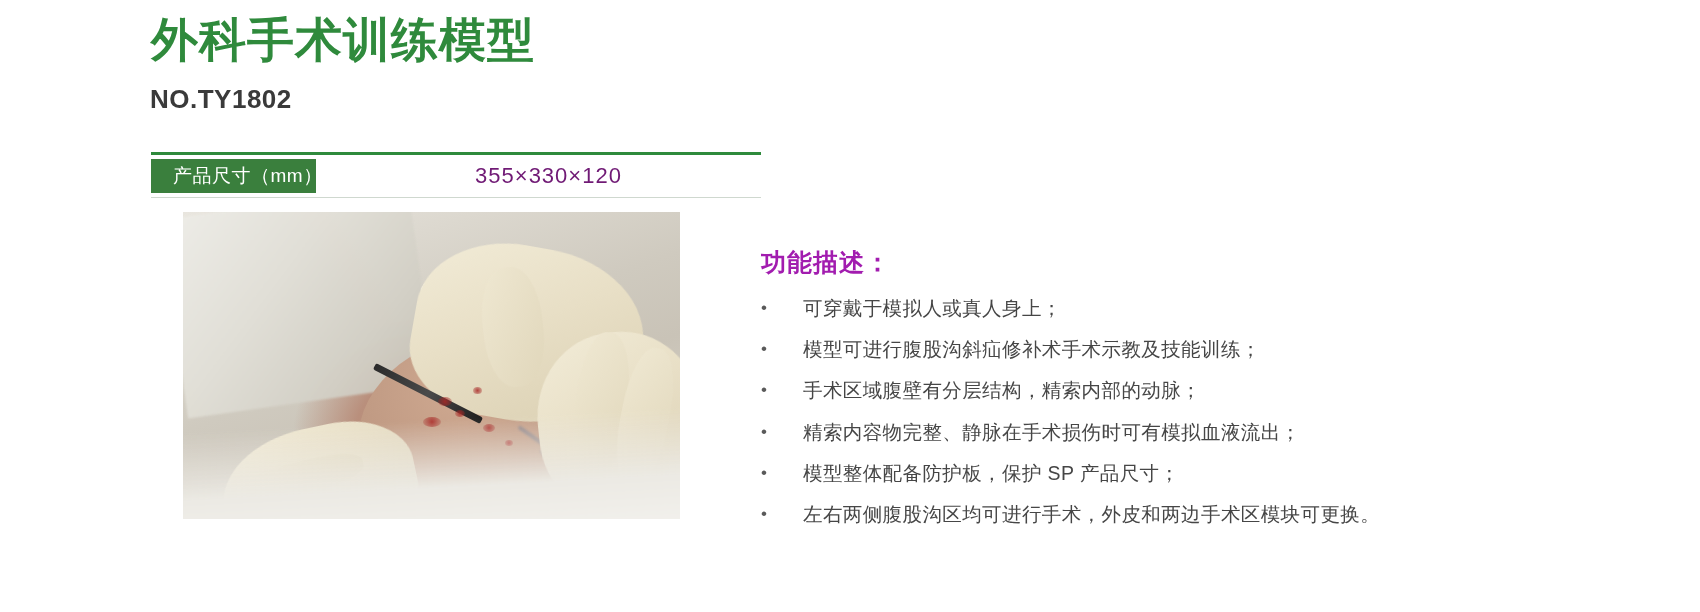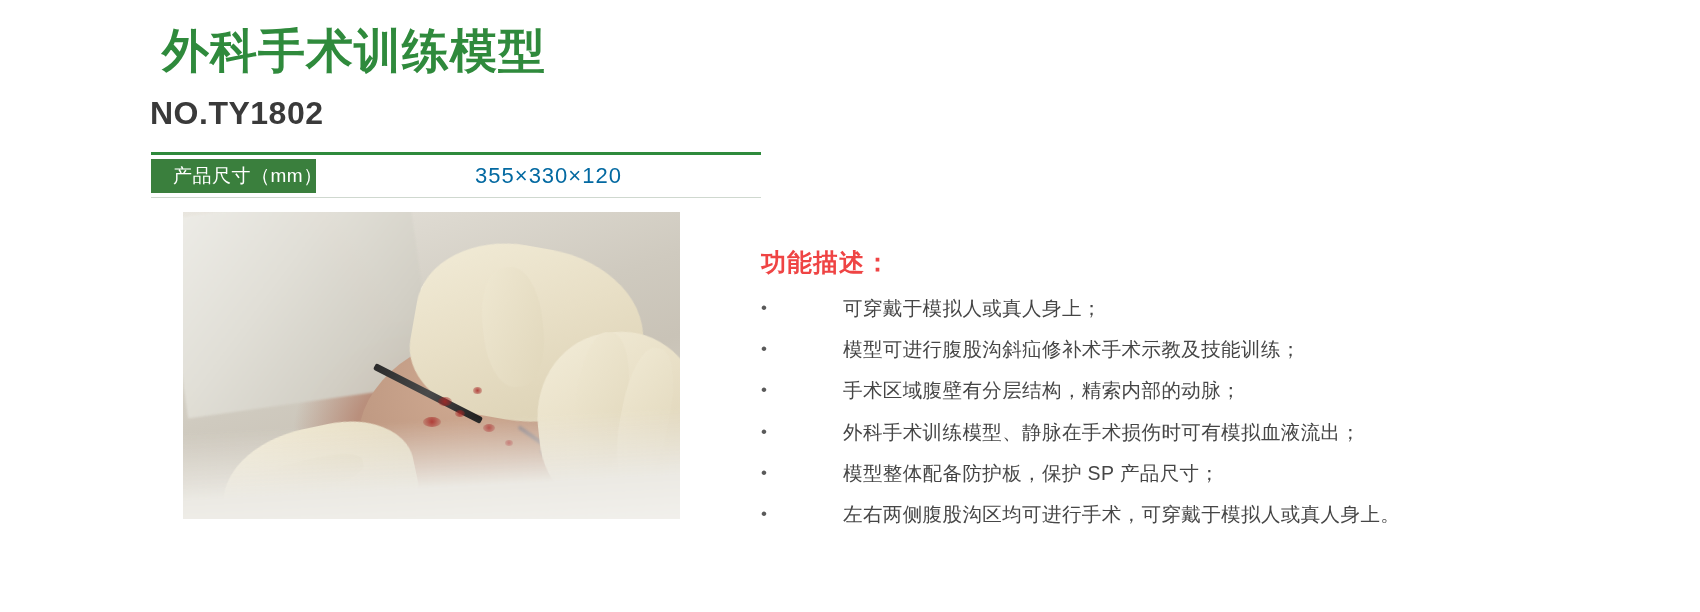--- a/index.html
+++ b/index.html
@@ -27,25 +27,25 @@
     position: absolute;
     left: 150px;
     top: 12px;
   }
   .product-title {
     font-size: 47px;
     font-weight: bold;
     color: #2f8a3c;
     letter-spacing: 1px;
     line-height: 1.16;
-    margin: 12px;
+    margin: 1px;
     white-space: nowrap;
   }
   .product-code {
-    font-size: 32px;
+    font-size: 26px;
     font-weight: bold;
     color: #3a3a3a;
     letter-spacing: 0.5px;
     margin: 16px 0 0 0;
     white-space: nowrap;
   }
 
   
   .spec-table {
     position: absolute;
@@ -76,21 +76,21 @@
     letter-spacing: 0.5px;
     white-space: nowrap;
     text-align: center;
   }
   .spec-value {
     flex: 1;
     display: flex;
     align-items: center;
     justify-content: center;
     font-size: 22px;
-    color: #0369a1;
+    color: #701a75;
     letter-spacing: 1px;
     padding-left: 20px;
   }
   .spec-rule-bottom {
     height: 1px;
     background: #cfd8cf;
     width: 100%;
     margin-top: 4px;
   }
 
@@ -237,21 +237,21 @@
   
   .features {
     position: absolute;
     left: 761px;
     top: 246px;
     width: 700px;
   }
   .features-title {
     font-size: 25px;
     font-weight: bold;
-    color: #ef4444;
+    color: #a21caf;
     margin: 0 0 14px 0;
     letter-spacing: 1px;
   }
   .feature-list {
     list-style: none;
     margin: 0;
     padding: 0;
   }
   .feature-item {
     display: flex;
@@ -263,21 +263,21 @@
     letter-spacing: 0.4px;
     white-space: nowrap;
   }
   .bullet {
     width: 42px;
     flex: 0 0 42px;
     color: #5a5a5a;
     font-size: 17px;
     line-height: 1.72;
   }
-  .feature-text { flex: 1; margin-left: 40px; }
+  .feature-text { flex: 1; }
 </style>
 </head>
 <body>
 
 <div class="page">
 
   <div class="header">
     <h1 class="product-title">外科手术训练模型</h1>
     <div class="product-code">NO.TY1802</div>
   </div>
@@ -330,26 +330,26 @@
       <li class="feature-item">
         <span class="bullet">•</span>
         <span class="feature-text">模型可进行腹股沟斜疝修补术手术示教及技能训练；</span>
       </li>
       <li class="feature-item">
         <span class="bullet">•</span>
         <span class="feature-text">手术区域腹壁有分层结构，精索内部的动脉；</span>
       </li>
       <li class="feature-item">
         <span class="bullet">•</span>
-        <span class="feature-text">外科手术训练模型、静脉在手术损伤时可有模拟血液流出；</span>
+        <span class="feature-text">精索内容物完整、静脉在手术损伤时可有模拟血液流出；</span>
       </li>
       <li class="feature-item">
         <span class="bullet">•</span>
         <span class="feature-text">模型整体配备防护板，保护 SP 产品尺寸；</span>
       </li>
       <li class="feature-item">
         <span class="bullet">•</span>
-        <span class="feature-text">左右两侧腹股沟区均可进行手术，可穿戴于模拟人或真人身上。</span>
+        <span class="feature-text">左右两侧腹股沟区均可进行手术，外皮和两边手术区模块可更换。</span>
       </li>
     </ul>
   </div>
 
 </div>
 
 </body></html>

